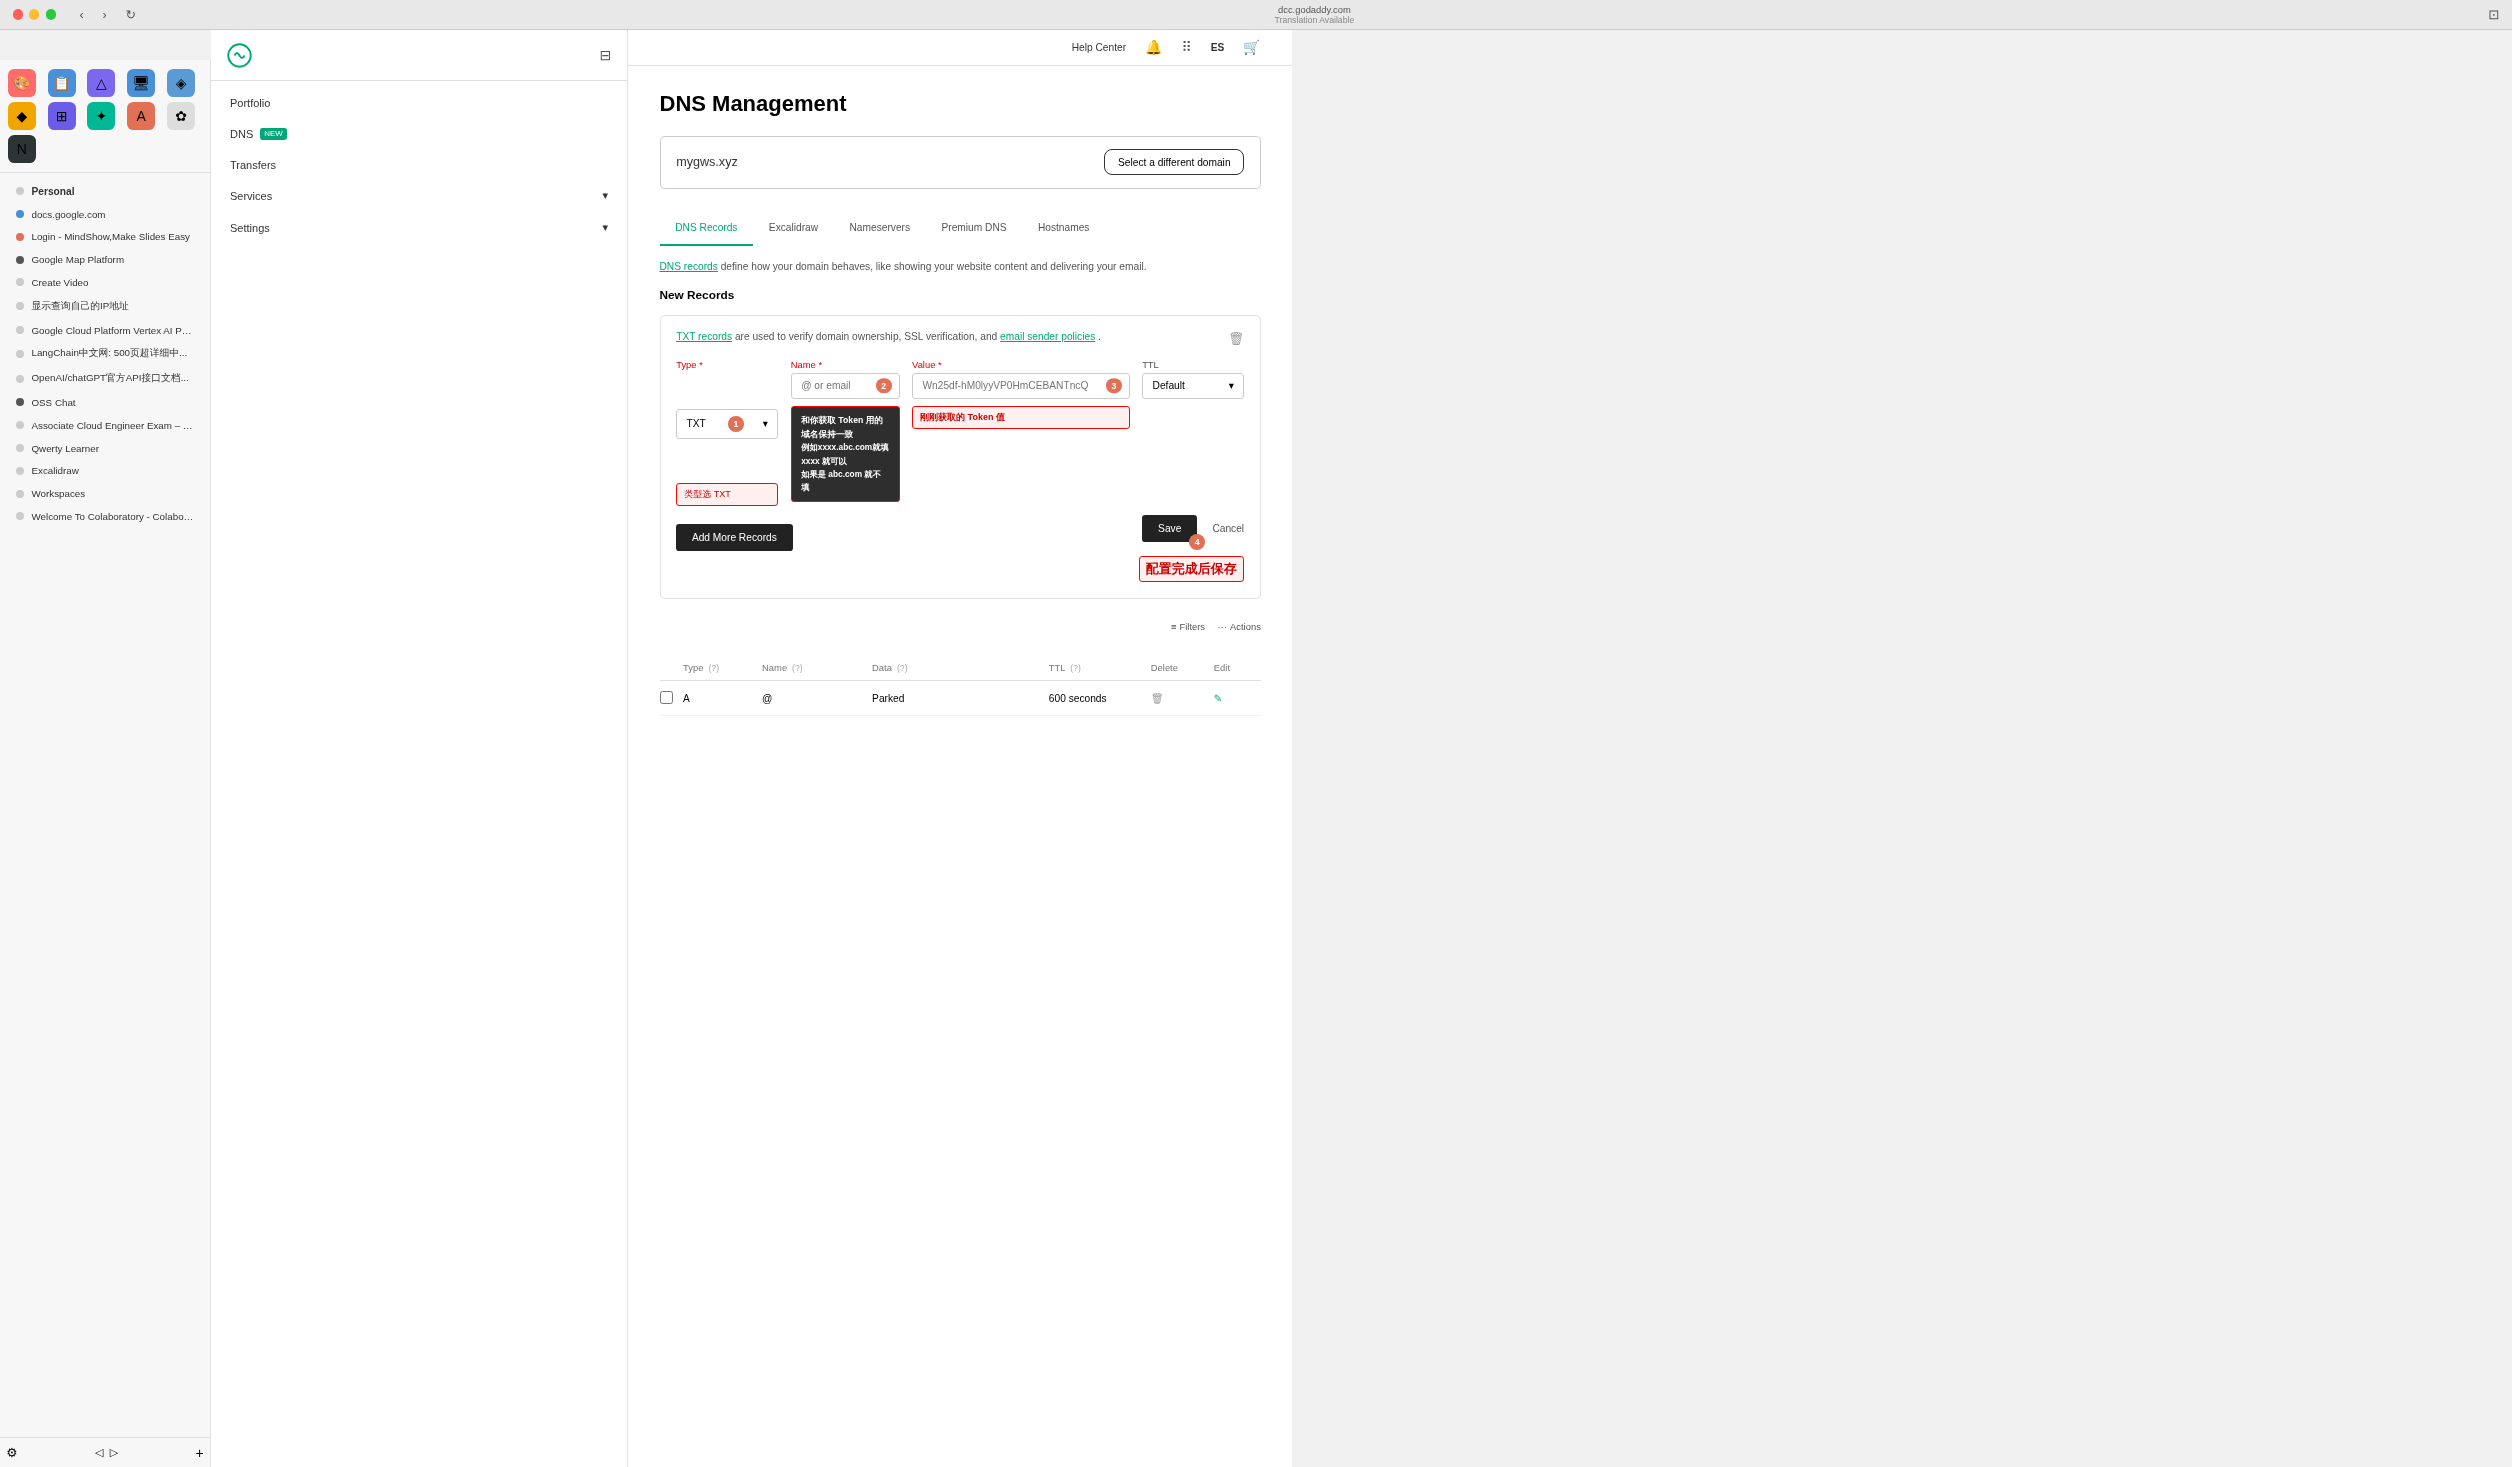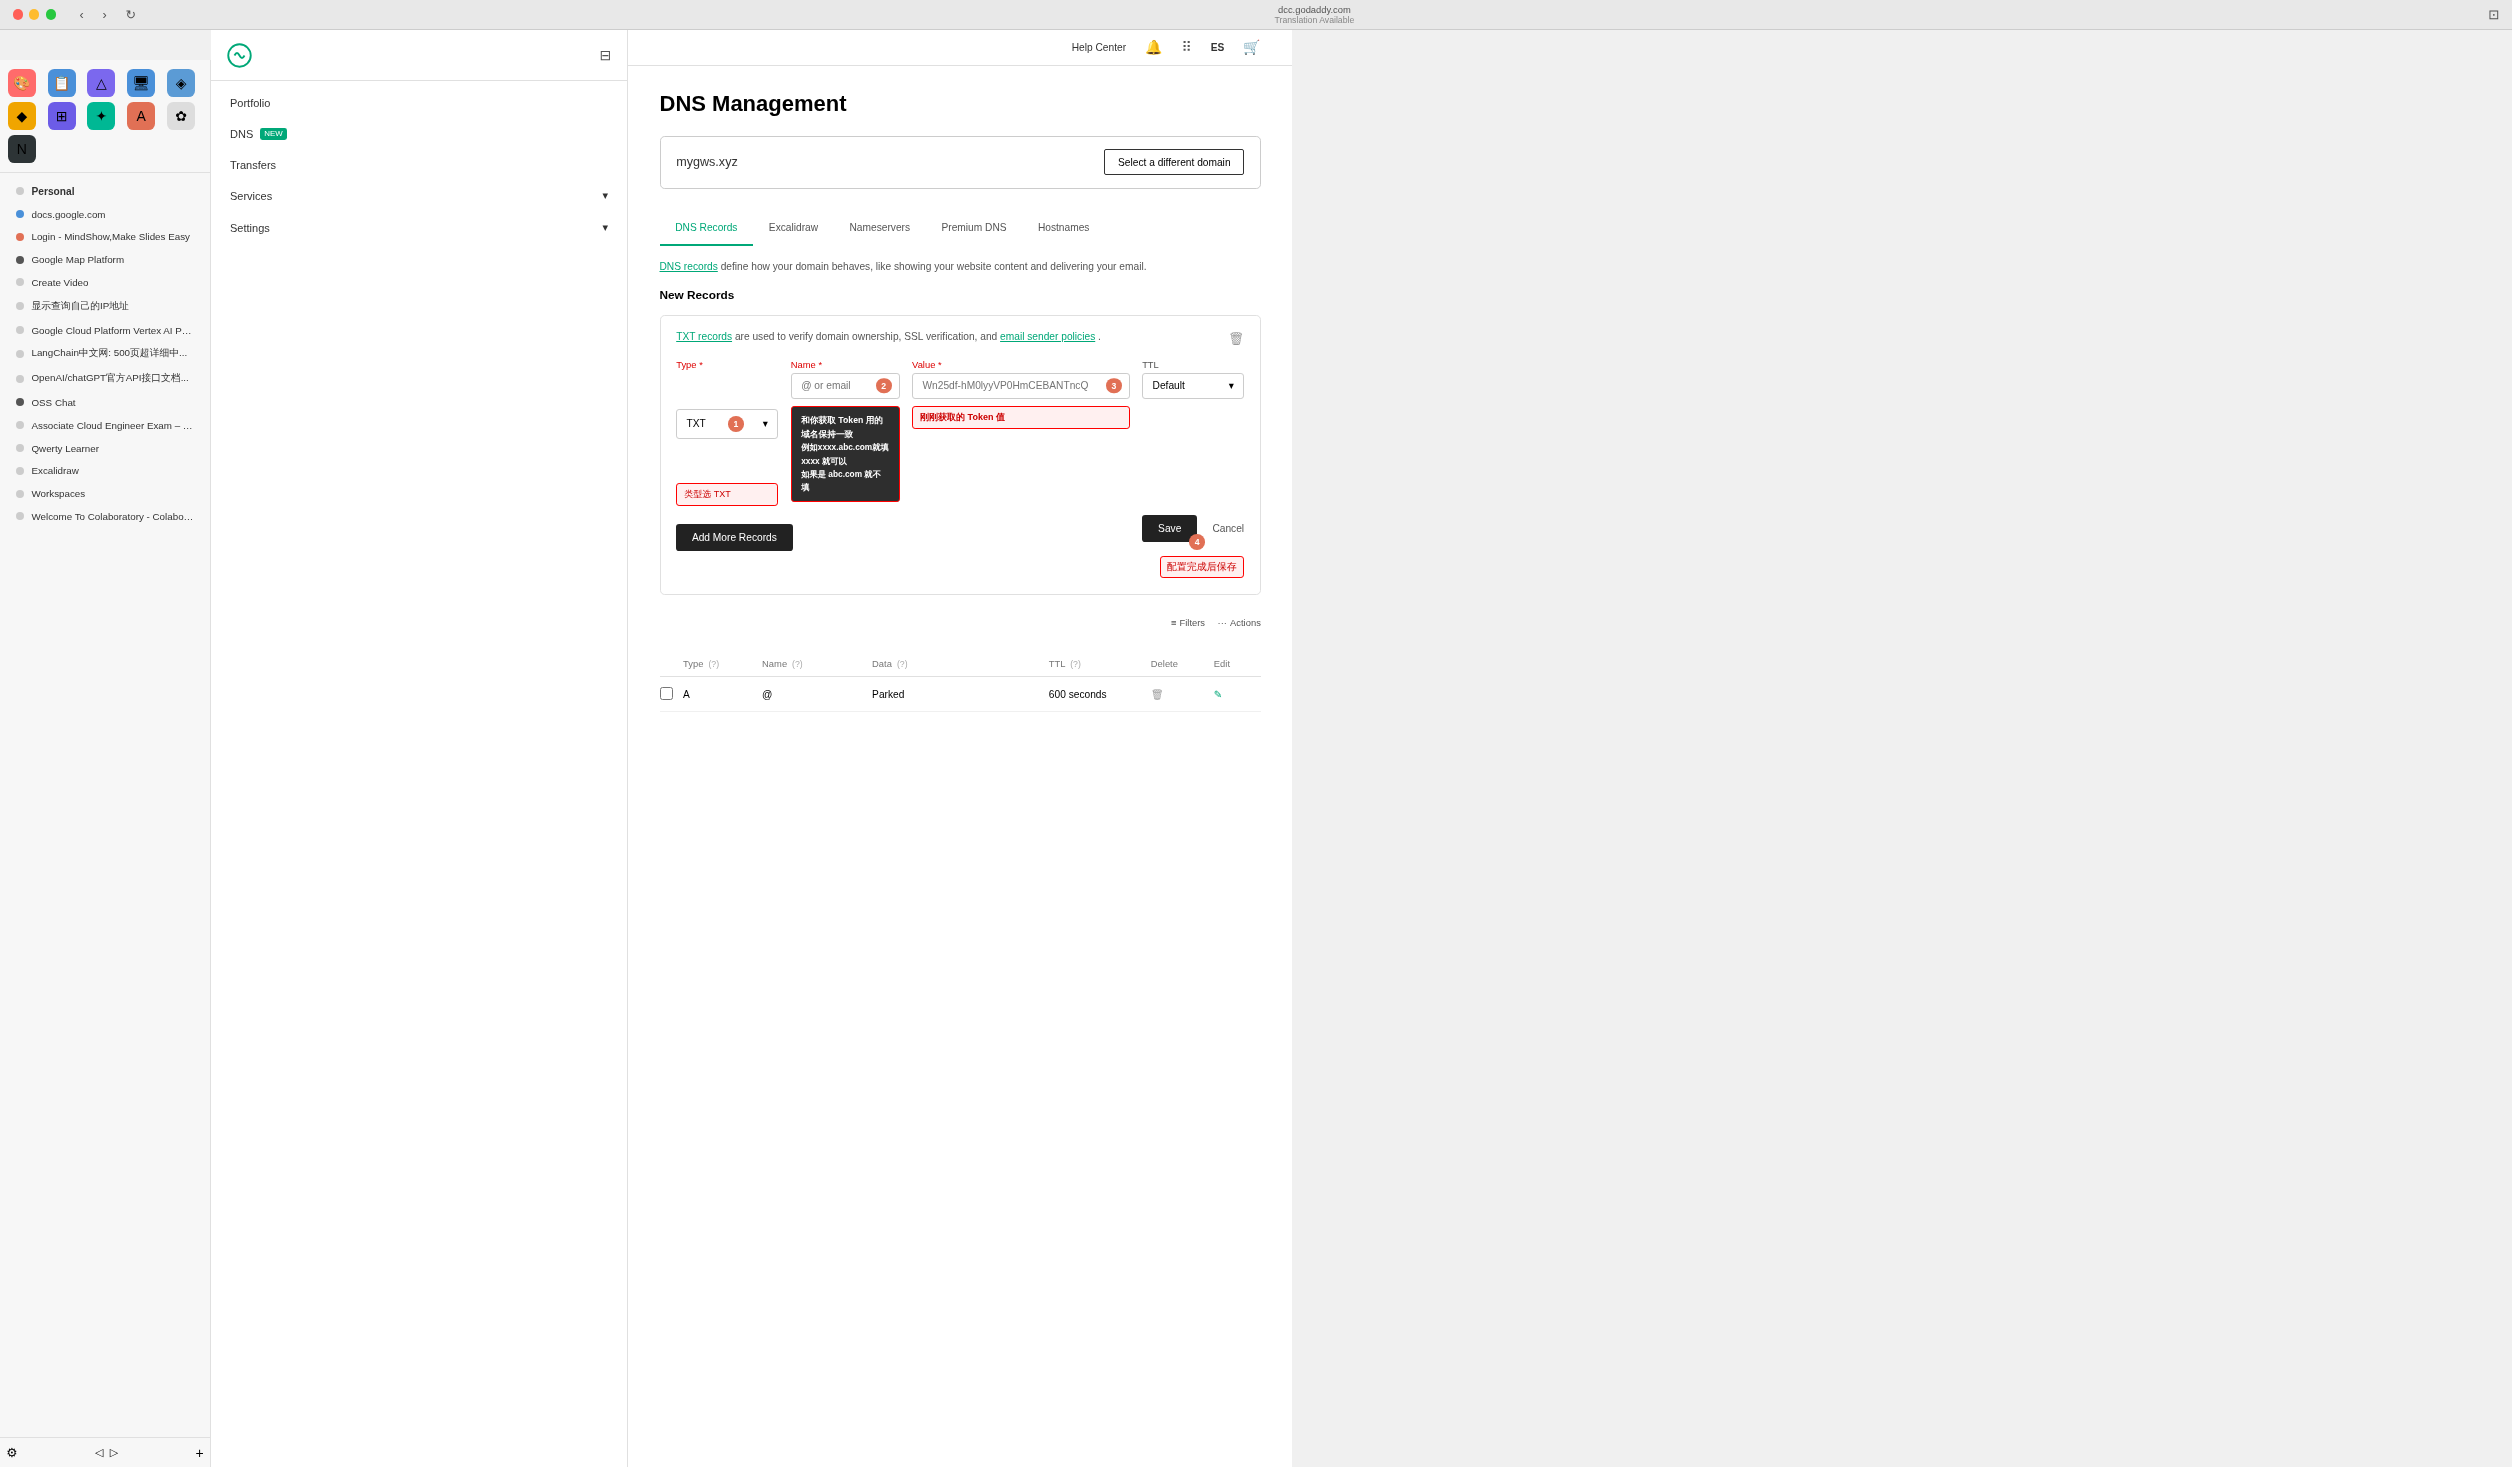--- a/index.html
+++ b/index.html
@@ -70,21 +70,21 @@
     .dns-content { flex: 1; overflow-y: auto; padding: 25px 31.5px; }
     .dns-title { font-size: 22px; font-weight: 600; color: #000000; margin-bottom: 19px; }
     .domain-bar {
       border: 0.8px solid #ccc; border-radius: 4.7px; padding: 12.6px 15.7px;
       display: flex; align-items: center; justify-content: space-between;
       margin-bottom: 22px;
     }
     .domain-name { font-size: 12.6px; color: #333; }
     .select-domain-btn {
       border: 0.8px solid #333; background: white; padding: 6.3px 12.6px;
-      border-radius: 2px; cursor: pointer; font-size: 10.2px;
+      border-radius: 8px; cursor: pointer; font-size: 10.2px;
     }
     .nav-tabs { display: flex; gap: 0; }
     .nav-tab {
       padding: 11px 15.7px; cursor: pointer; font-size: 10.2px; color: #555;
       border-bottom: 2.4px solid transparent; white-space: nowrap;
     }
     .nav-tab.active { color: #00a878; border-bottom-color: #00a878; font-weight: 500; }
 
     .dns-description { font-size: 10.2px; color: #555; margin-bottom: 15.7px; }
     .dns-description a { color: #00a878; text-decoration: underline; }
@@ -149,21 +149,21 @@
       display: inline-flex; align-items: center; justify-content: center;
       width: 15.7px; height: 15.7px; border-radius: 50%; background: #e17055;
       color: white; font-size: 8.7px; font-weight: bold; margin-left: 3.1px;
     }
     .badge-4 { background: #e17055; }
     .annot { border: 1.6px solid red; background: rgba(255,40,40,0.07); color: #c00; font-size: 9px; padding: 3.9px 7px; border-radius: 3.1px; font-weight: 400; }
 
     .form-actions-row { display: flex; align-items: flex-start; justify-content: space-between; margin-top: 9.4px; }
     .save-area { display: flex; flex-direction: column; align-items: flex-end; gap: 3.1px; }
     .save-row { display: flex; align-items: center; gap: 6px; }
-    .save-annot { border: 1.6px solid red; background: rgba(255,40,40,0.07); color: #c00; font-size: 10px; padding: 3.1px 6.3px; border-radius: 3.1px; font-weight: 400; }
+    .save-annot { border: 1.6px solid red; background: rgba(255,40,40,0.07); color: #c00; font-size: 13px; padding: 3.1px 6.3px; border-radius: 3.1px; font-weight: 700; }
 
     .help-center-link { color: #333; font-size: 10.2px; cursor: pointer; }
     .bell-icon { font-size: 14px; cursor: pointer; color: #555; }
     .grid-icon { font-size: 14px; cursor: pointer; color: #555; }
     .lang-badge { font-size: 10.2px; font-weight: 600; color: #333; cursor: pointer; }
     .cart-icon { font-size: 14px; cursor: pointer; color: #555; }
 
     
     ::-webkit-scrollbar { width: 4.7px; }
     ::-webkit-scrollbar-track { background: transparent; }

